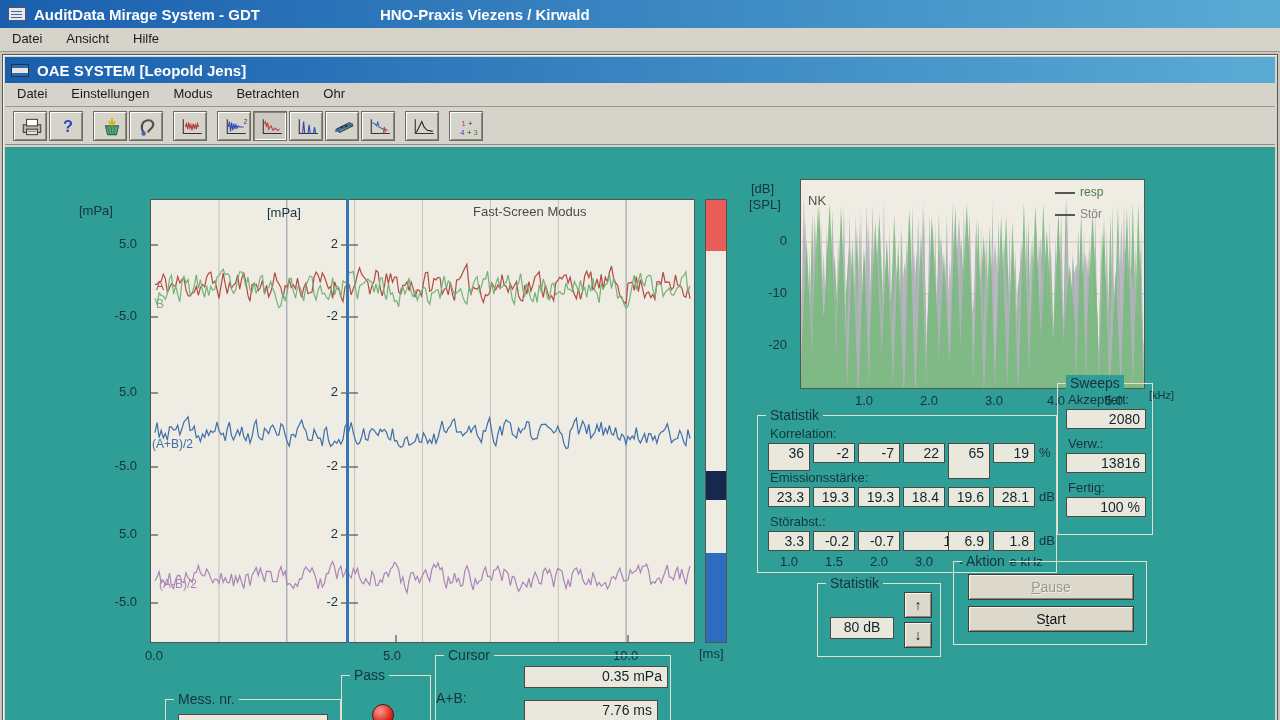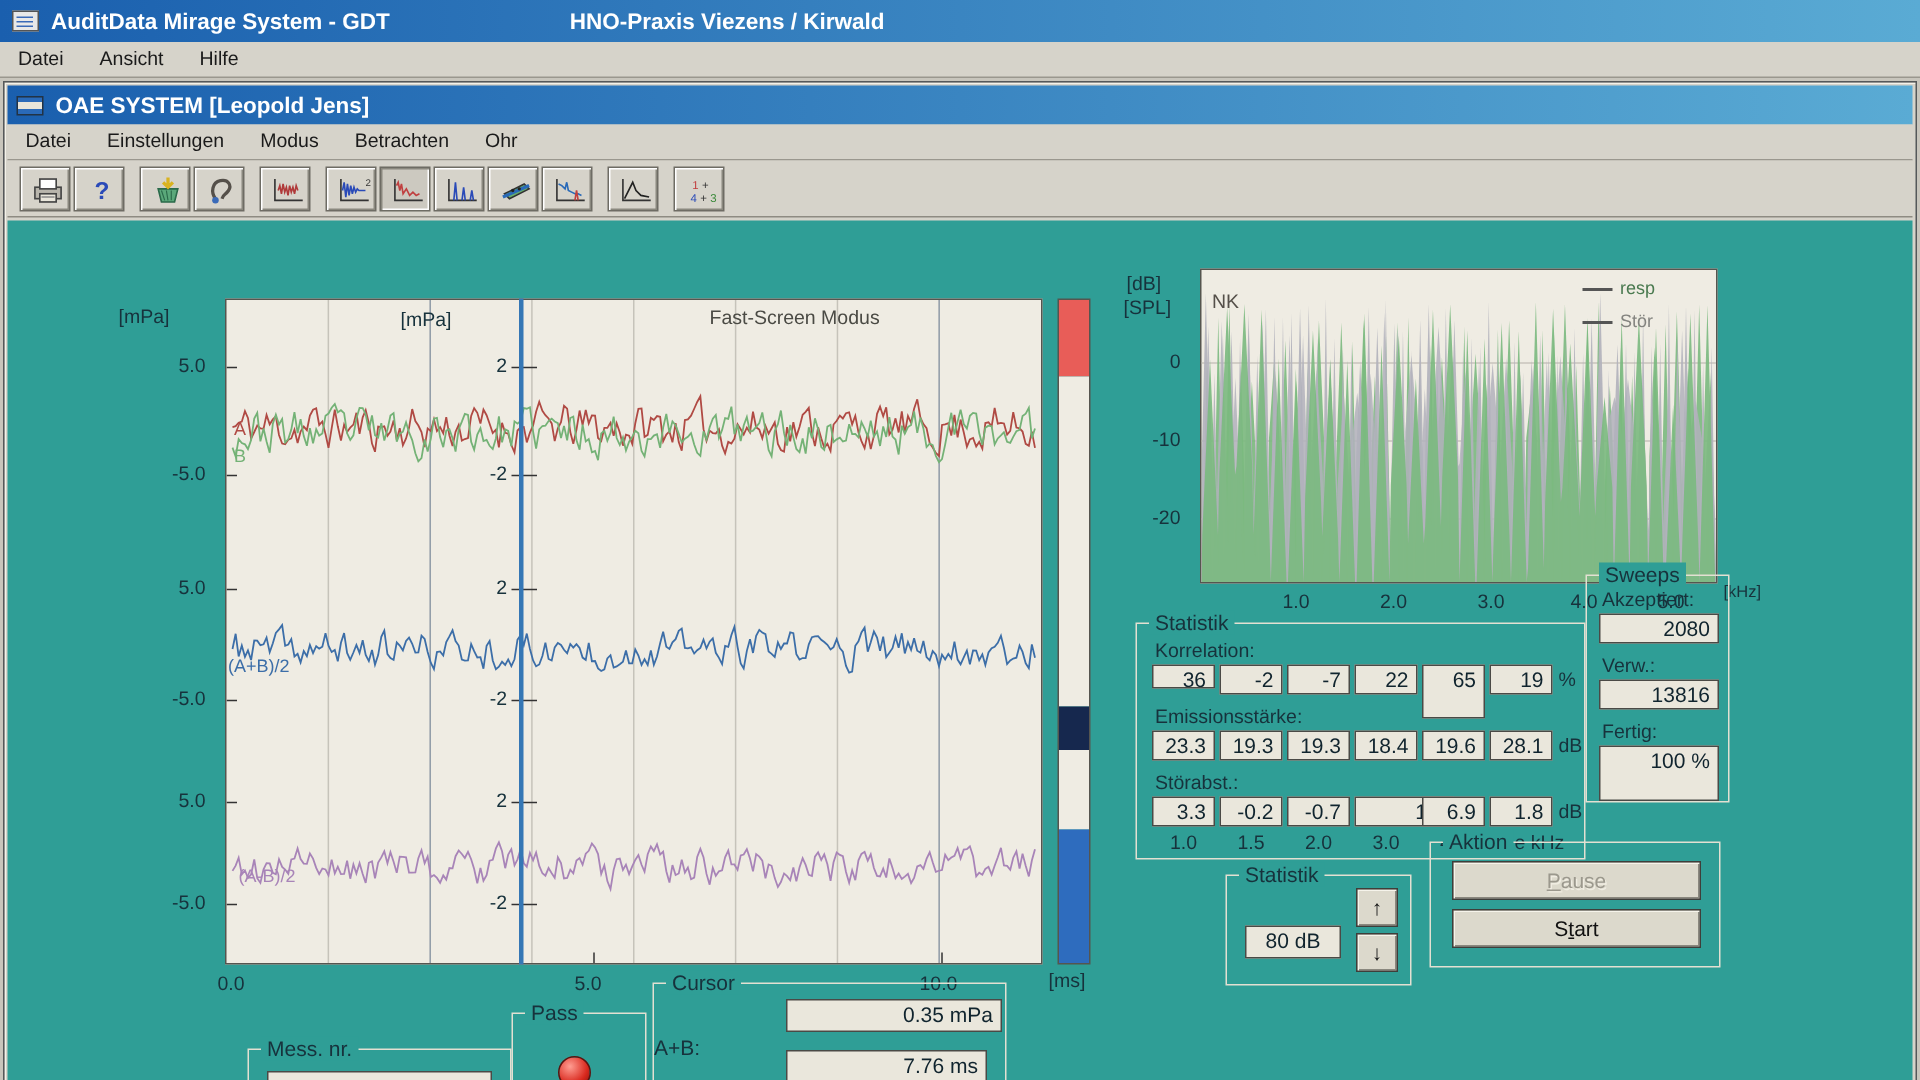--- a/index.html
+++ b/index.html
@@ -275,21 +275,21 @@
         <div class="lbl" style="left:850px;top:246px">1.0</div>
         <div class="lbl" style="left:915px;top:246px">2.0</div>
         <div class="lbl" style="left:980px;top:246px">3.0</div>
         <div class="lbl" style="left:1042px;top:246px">4.0</div>
         <div class="lbl" style="left:1100px;top:246px">5.0</div>
         <div class="lbl" style="left:1144px;top:242px;font-size:11px">[kHz]</div>
 
         <div class="group" style="left:752px;top:268px;width:300px;height:158px">
           <span class="legend">Statistik</span>
           <div class="lbl" style="left:12px;top:10px">Korrelation:</div>
-          <div class="vbox" style="left:10px;top:27px;width:42px;height:16px">36</div>
+          <div class="vbox" style="left:10px;top:27px;width:42px;height:28px">36</div>
           <div class="vbox" style="left:55px;top:27px;width:42px;height:20px">-2</div>
           <div class="vbox" style="left:100px;top:27px;width:42px;height:20px">-7</div>
           <div class="vbox" style="left:145px;top:27px;width:42px;height:20px">22</div>
           <div class="vbox" style="left:190px;top:27px;width:42px;height:36px">65</div>
           <div class="vbox" style="left:235px;top:27px;width:42px;height:20px">19</div>
           <div class="lbl" style="left:281px;top:29px">%</div>
 
           <div class="lbl" style="left:12px;top:54px">Emissionsstärke:</div>
           <div class="vbox" style="left:10px;top:71px;width:42px;height:20px">23.3</div>
           <div class="vbox" style="left:55px;top:71px;width:42px;height:20px">19.3</div>
@@ -316,21 +316,21 @@
           <div class="lbl" style="left:230px;top:138px;width:62px;text-align:center">Alle kHz</div>
         </div>
 
         <div class="group" style="left:1052px;top:236px;width:96px;height:152px">
           <span class="legend">Sweeps</span>
           <div class="lbl" style="left:10px;top:8px">Akzeptiert:</div>
           <div class="vbox" style="left:8px;top:25px;width:80px;height:20px">2080</div>
           <div class="lbl" style="left:10px;top:52px">Verw.:</div>
           <div class="vbox" style="left:8px;top:69px;width:80px;height:20px">13816</div>
           <div class="lbl" style="left:10px;top:96px">Fertig:</div>
-          <div class="vbox" style="left:8px;top:113px;width:80px;height:37px">100 %</div>
+          <div class="vbox" style="left:8px;top:113px;width:80px;height:20px">100 %</div>
         </div>
 
         <div class="group" style="left:812px;top:436px;width:124px;height:74px">
           <span class="legend">Statistik</span>
           <div class="vbox" style="left:12px;top:33px;width:64px;height:22px;text-align:center;padding-right:0">80 dB</div>
           <button class="btn" style="left:86px;top:8px;width:28px;height:26px">↑</button>
           <button class="btn" style="left:86px;top:38px;width:28px;height:26px">↓</button>
         </div>
 
         <div class="group" style="left:948px;top:414px;width:194px;height:84px">

